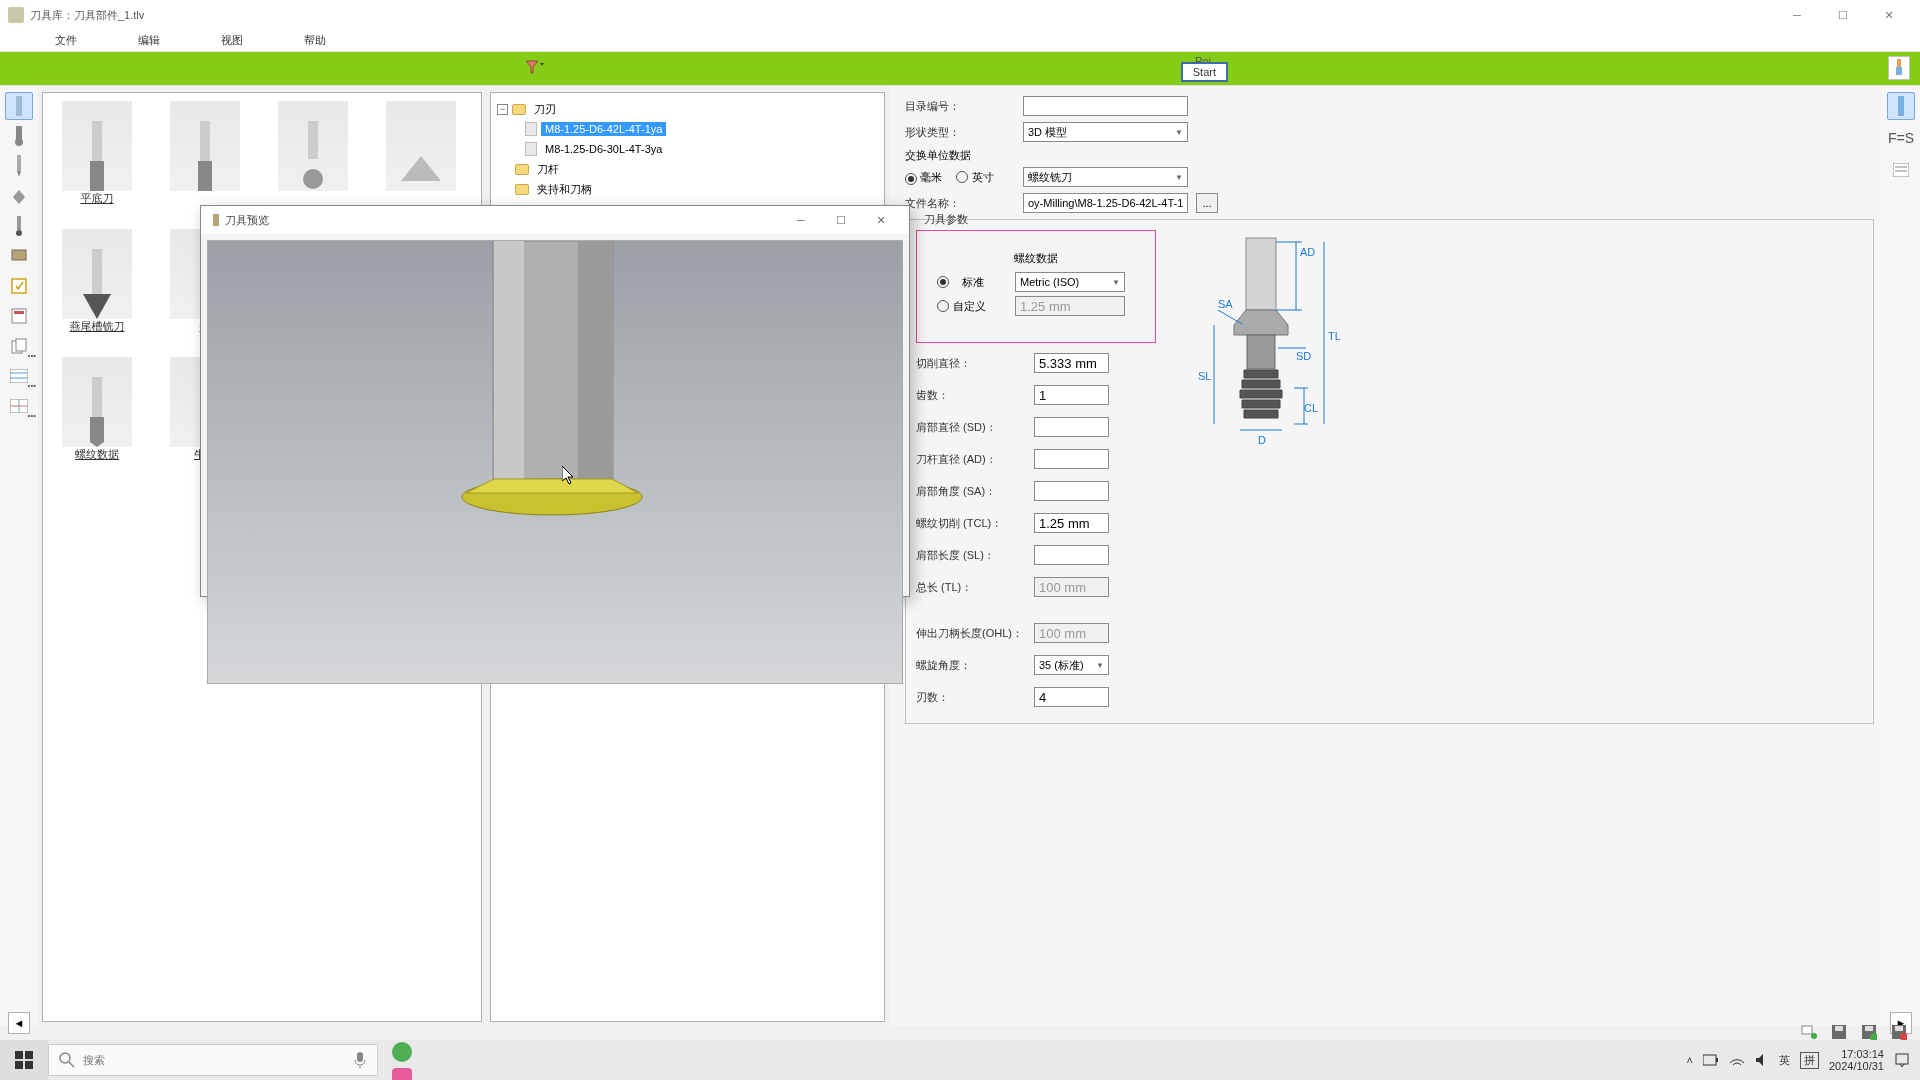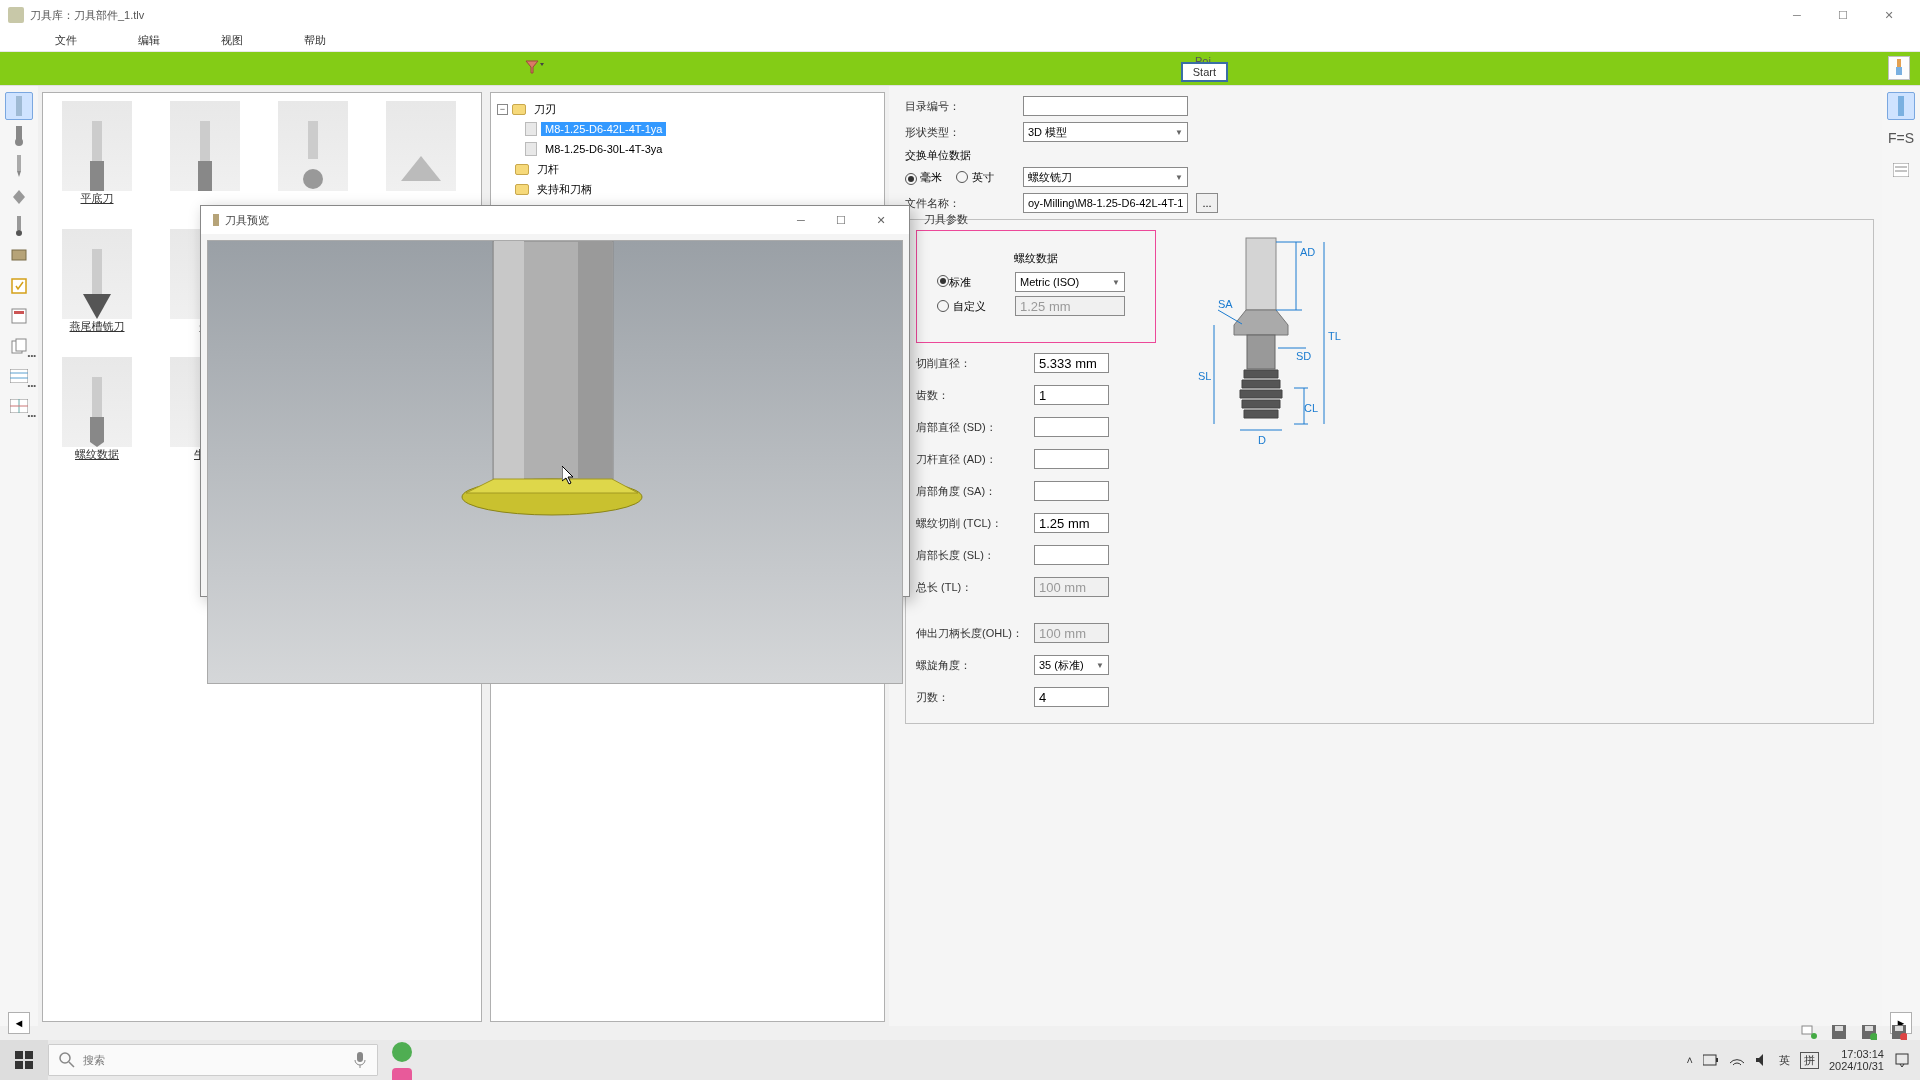--- a/index.html
+++ b/index.html
@@ -353,21 +353,21 @@
       <div class="dotbtn">...</div>
     </div>
 
     <div class="pgroup" style="flex-direction:column; gap:0;">
       <div class="pgroup-title">刀具参数</div>
       <div style="display:flex; gap:18px;">
         <div class="pgroup-col" style="width:240px">
           <div style="border:1px solid #ec4899; padding:20px; margin-bottom:4px;">
             <div style="text-align:center; margin-bottom:6px">螺纹数据</div>
             <div class="prow" style="margin-bottom:4px">
-              <label style="display:flex;align-items:flex-start;gap:0;width:70px">
+              <label style="display:flex;align-items:center;gap:13px;width:70px">
                   <span class="radio sel"></span>
                   <span>标准</span>
                 </label>
               <div class="pselect" style="width:110px">
                   <span>Metric (ISO)</span>
                   <span class="arrow">▼</span>
                 </div>
             </div>
             <div class="prow">
               <label style="display:flex;align-items:center;gap:4px;width:70px">

